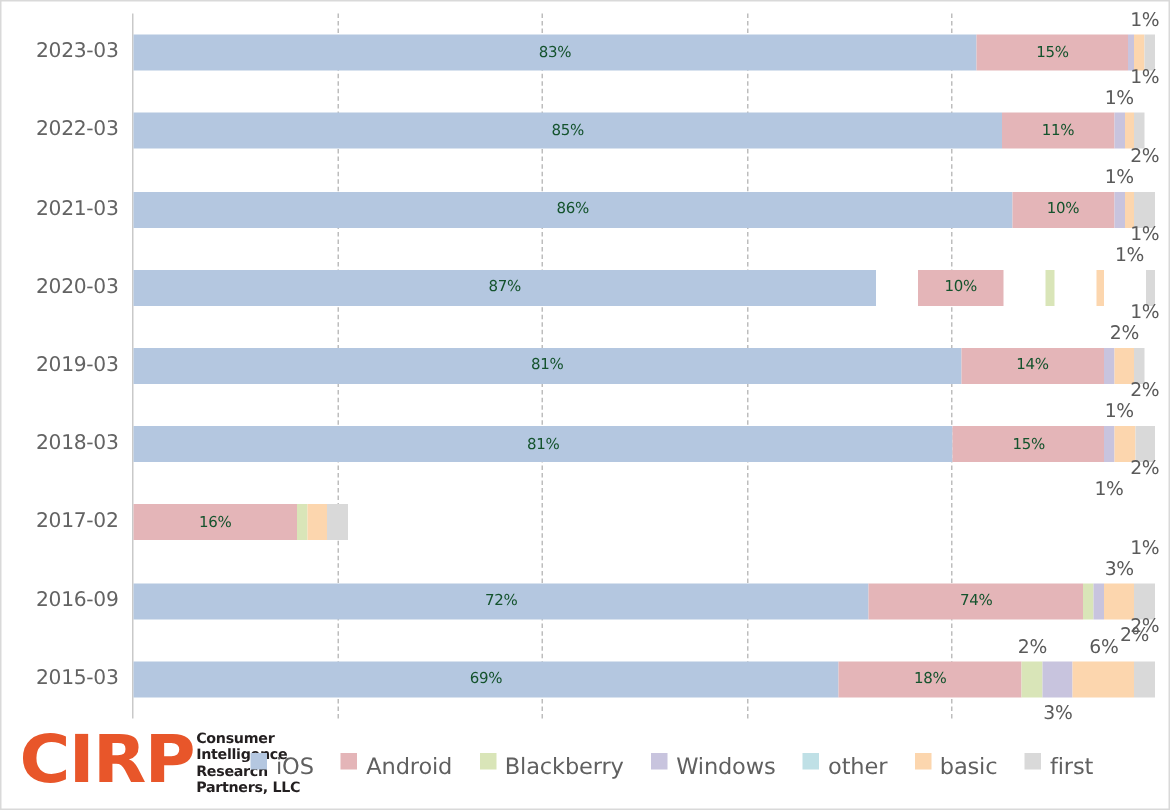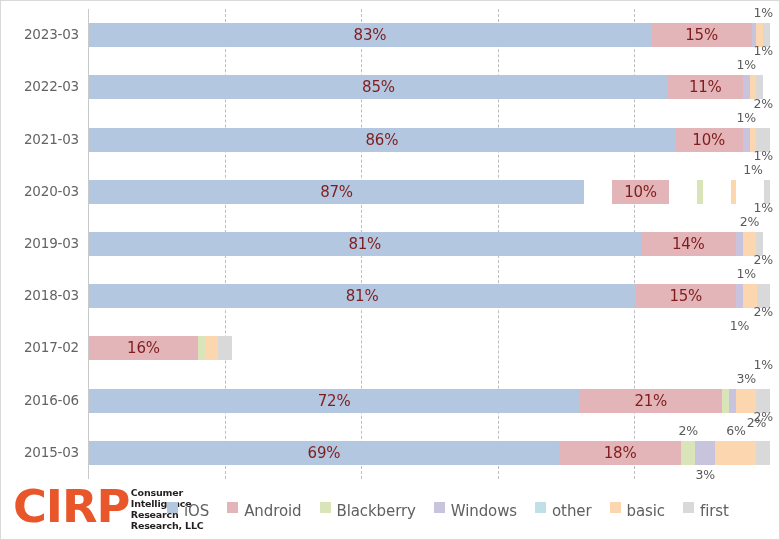--- a/index.html
+++ b/index.html
@@ -42,22 +42,22 @@
     width:100%;
     display:flex;
   }
   .seg{
     height:24px;
     position:relative;
     display:flex;align-items:center;justify-content:center;
     box-sizing:border-box;
   }
   .seg-label{
-    font-size:15px;
-    color:#7f1d1d;
+    font-size:10px;
+    color:#14532d;
     white-space:nowrap;
     letter-spacing:-0.2px;
   }
   
   .callout{
     position:absolute;
     font-size:12.5px;
     color:#5a5a5a;
     white-space:nowrap;
     transform:translateX(-50%);
@@ -133,21 +133,21 @@
 <div id="chart-frame">
 
   <div id="ylabels">
       <div class="ytick" style="top: 17.1111px;">2023-03</div>
       <div class="ytick" style="top: 69.3333px;">2022-03</div>
       <div class="ytick" style="top: 121.556px;">2021-03</div>
       <div class="ytick" style="top: 173.778px;">2020-03</div>
       <div class="ytick" style="top: 226px;">2019-03</div>
       <div class="ytick" style="top: 278.222px;">2018-03</div>
       <div class="ytick" style="top: 330.444px;">2017-02</div>
-      <div class="ytick" style="top: 382.667px;">2016-06</div>
+      <div class="ytick" style="top: 382.667px;">2016-09</div>
       <div class="ytick" style="top: 434.889px;">2015-03</div>
     </div>
 
   <div id="plot">
     <div id="axis-line"></div>
     <div id="gridlines">
         <div class="gridline" style="left: 20%;"></div>
         <div class="gridline" style="left: 40%;"></div>
         <div class="gridline" style="left: 60%;"></div>
         <div class="gridline" style="left: 80%;"></div>
@@ -255,21 +255,21 @@
           </div>
         </div>
         <div class="row" style="top: 365.556px; height: 52.2222px;">
           <div class="callout" style="left: 96.5%; top: -3.88889px;">3%</div>
           <div class="callout" style="left: 99%; top: -17.8889px;">1%</div>
           <div class="bar" style="top: 14.1111px;">
             <div class="seg" style="width: 72%; background: rgb(180, 199, 224);">
               <span class="seg-label">72%</span>
             </div>
             <div class="seg" style="width: 21%; background: rgb(228, 181, 184);">
-              <span class="seg-label">21%</span>
+              <span class="seg-label">74%</span>
             </div>
             <div class="seg" style="width: 1%; background: rgb(217, 229, 184);"></div>
             <div class="seg" style="width: 1%; background: rgb(200, 196, 222);"></div>
             <div class="seg" style="width: 3%; background: rgb(252, 214, 174);"></div>
             <div class="seg" style="width: 2%; background: rgb(217, 217, 217);"></div>
           </div>
         </div>
         <div class="row" style="top: 417.778px; height: 52.2222px;">
           <div class="callout" style="left: 88%; top: -3.88889px;">2%</div>
           <div class="callout" style="left: 90.5%; top: 40.1111px;">3%</div>
@@ -291,21 +291,21 @@
         <div class="callout" style="left: 98%; top: 405.667px;">2%</div>
       </div>
   </div>
 
   <div id="logo">
     <div id="logo-mark">CIRP</div>
     <div id="logo-words">
       <div>Consumer</div>
       <div>Intelligence</div>
       <div>Research</div>
-      <div>Research, LLC</div>
+      <div>Partners, LLC</div>
     </div>
   </div>
 
   <div id="legend">
       <div class="legend-item">
         <span class="legend-swatch" style="background: rgb(180, 199, 224);"></span>
         <span class="legend-text">iOS</span>
       </div>
       <div class="legend-item">
         <span class="legend-swatch" style="background: rgb(228, 181, 184);"></span>

